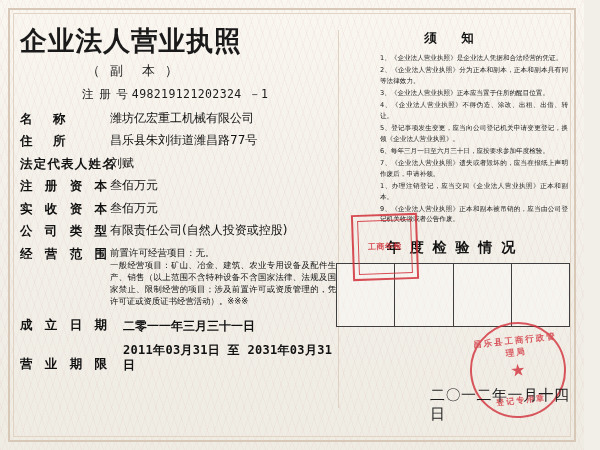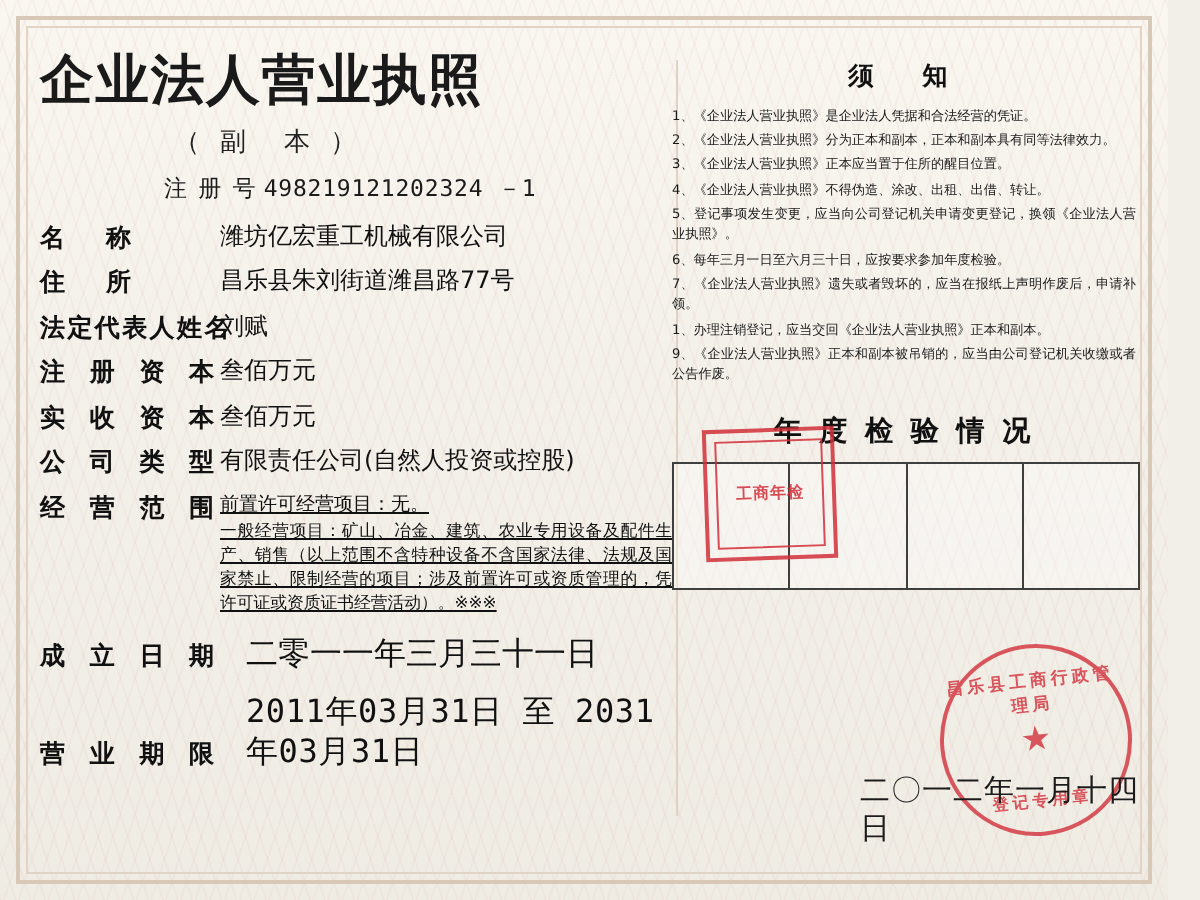--- a/index.html
+++ b/index.html
@@ -57,36 +57,36 @@
 
   .fields{margin-top:9px;}
   .row{display:flex;align-items:flex-start;margin-bottom:5.5px;}
   .k{
     width:90px;flex:0 0 90px;font-size:12.5px;font-weight:bold;color:#111;
     letter-spacing:4px;white-space:nowrap;
   }
   .k.tight{letter-spacing:1.2px;}
   .v{font-size:12px;color:#111;flex:1;line-height:1.25;}
 
-  .scope-lines{font-size:8.4px;line-height:1.42;color:#111;text-align:justify;text-decoration:underline;}
+  .scope-lines{font-size:8.4px;line-height:1.42;color:#111;text-align:justify;}
   .scope-first{font-size:9.5px;margin-bottom:1px;}
 
   .bottom-row{display:flex;align-items:flex-end;margin-top:9px;gap:13px;}
   .bottom-row .k{width:90px;flex:0 0 90px;}
-  .bottom-row .v{font-size:16px;}
+  .bottom-row .v{font-size:12px;font-weight:bold;}
   .mono{font-family:"DejaVu Sans Mono","Liberation Mono",monospace;font-size:11px;letter-spacing:0.3px;}
 
   
   .right{position:absolute;left:336px;top:30px;width:232px;}
   .notice-title{
     text-align:center;font-size:12.5px;font-weight:bold;color:#111;
     letter-spacing:6px;margin-bottom:6px;
   }
   .notice-list{font-size:6.6px;line-height:1.62;color:#1b1b1b;text-align:justify;}
-  .notice-list div{margin-bottom:1.5px;}
+  .notice-list div{margin-bottom:1.5px;margin-left:44px;}
 
   .insp-title{
     text-align:center;font-size:14px;font-weight:bold;color:#111;
     letter-spacing:2px;margin:14px 0 6px;
   }
   .insp-table{
     width:232px;height:62px;border:1px solid #3f3f3f;display:flex;
     background:rgba(255,255,255,0.35);
   }
   .insp-cell{flex:1;border-right:1px solid #3f3f3f;position:relative;}

